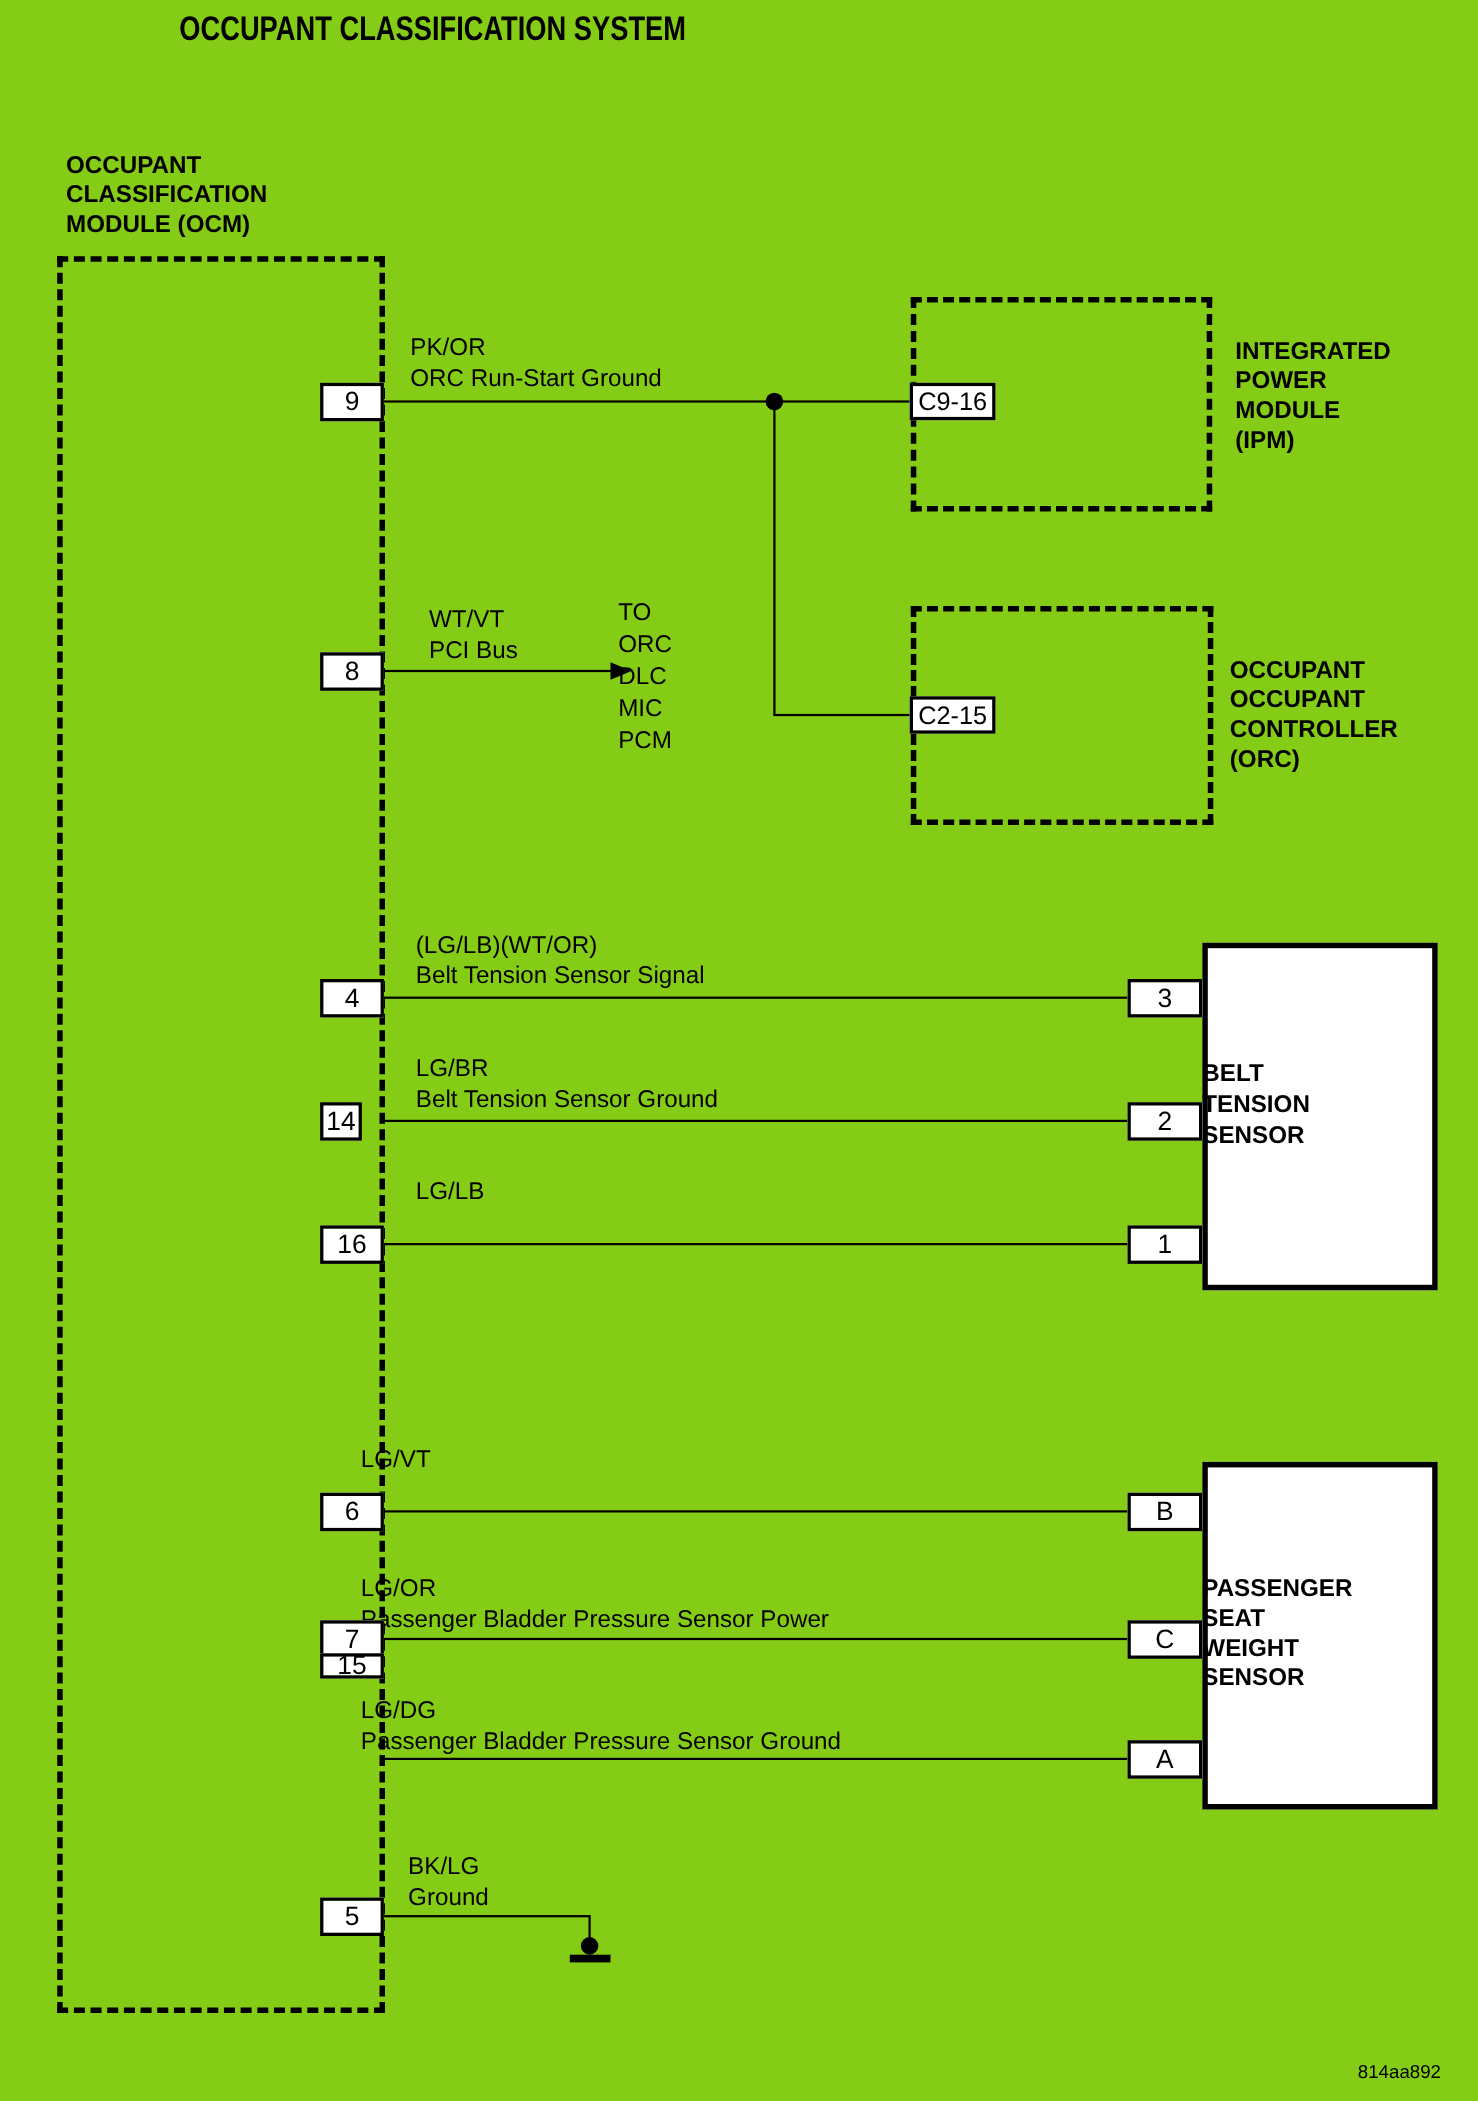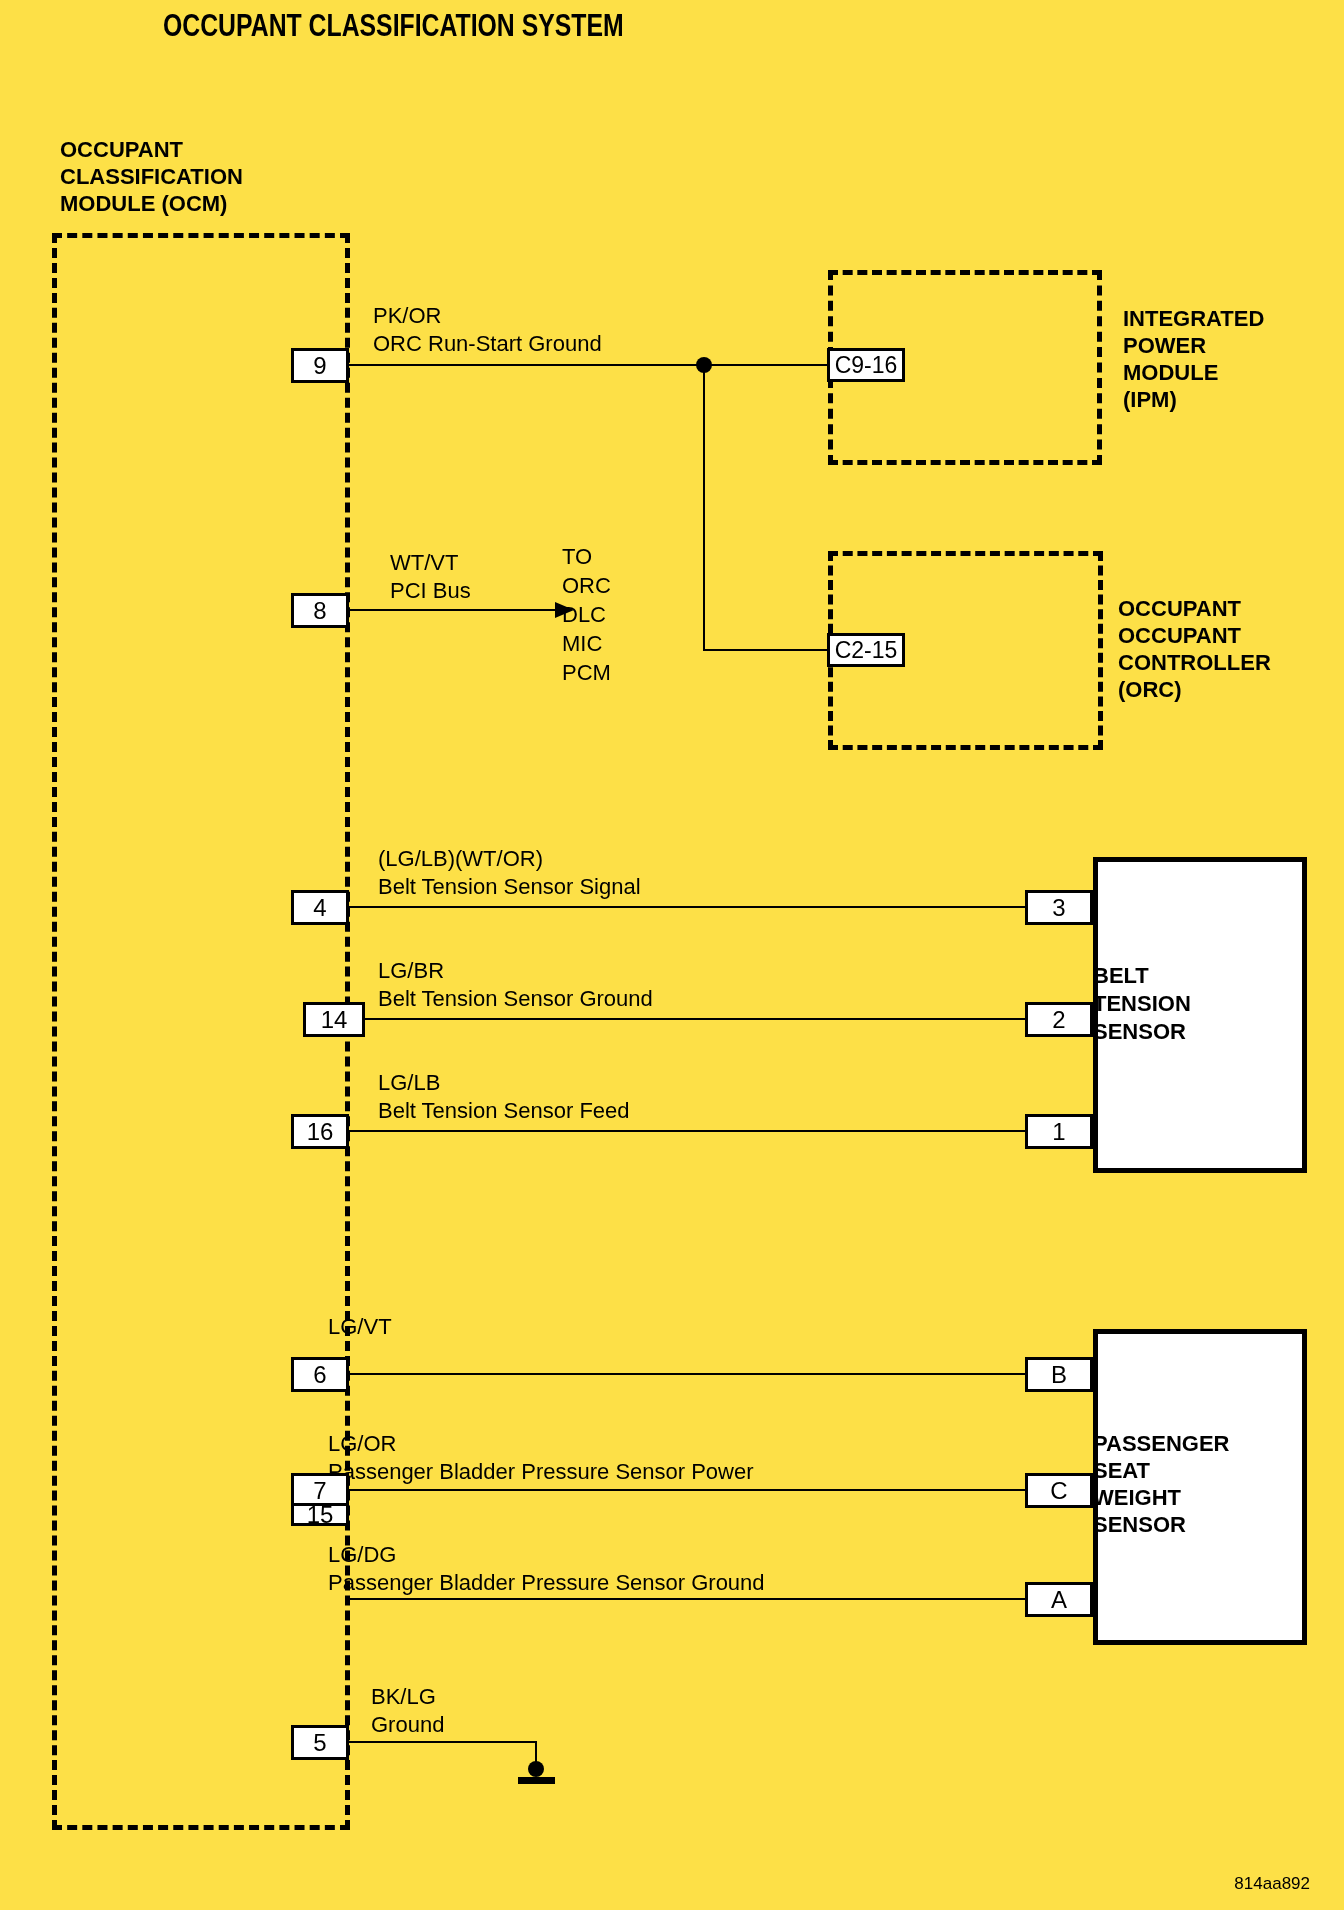--- a/index.html
+++ b/index.html
@@ -1,16 +1,16 @@
 <!DOCTYPE html>
 <html><head>
 <meta charset="utf-8">
 <style>
   html,body{margin:0;padding:0;background:#fff;}
-  .page{position:relative;width:1344px;height:1910px;background:#fde047;color:#000;
+  .page{position:relative;width:1344px;height:1910px;background:#84cc16;color:#000;
         font-family:"Liberation Sans", sans-serif;overflow:hidden;}
   .title{position:absolute;left:163px;top:8px;font-size:31px;font-weight:bold;
          letter-spacing:0px;transform:scaleX(0.80);transform-origin:left top;white-space:nowrap;}
   .box-dashed{position:absolute;border:5px dashed #000;box-sizing:border-box;background:transparent;}
   .box-solid{position:absolute;border:5px solid #000;box-sizing:border-box;background:#fff;}
   .pin{position:absolute;border:3px solid #000;box-sizing:border-box;background:#fff;
        display:flex;align-items:center;justify-content:center;font-size:24px;}
   .conn{position:absolute;border:3px solid #000;box-sizing:border-box;background:#fff;
        display:flex;align-items:center;justify-content:center;font-size:23px;}
   .wire{position:absolute;background:#000;}
@@ -107,42 +107,41 @@
   <div class="lbl" style="left:378px;top:845px;width:400px;">
     <div>(LG/LB)(WT/OR)</div>
     <div>Belt Tension Sensor Signal</div>
   </div>
   <div class="lbl" style="left:378px;top:957px;width:400px;">
     <div>LG/BR</div>
     <div>Belt Tension Sensor Ground</div>
   </div>
   <div class="lbl" style="left:378px;top:1069px;width:400px;">
     <div>LG/LB</div>
-    <div>Belt Tension Sensor Feed</div>
   </div>
   <div class="lbl" style="left:328px;top:1313px;width:500px;">
     <div>LG/VT</div>
   </div>
   <div class="lbl" style="left:328px;top:1430px;width:500px;">
     <div>LG/OR</div>
     <div>Passenger Bladder Pressure Sensor Power</div>
   </div>
   <div class="lbl" style="left:328px;top:1541px;width:500px;">
     <div>LG/DG</div>
     <div>Passenger Bladder Pressure Sensor Ground</div>
   </div>
   <div class="lbl" style="left:371px;top:1683px;width:160px;">
     <div>BK/LG</div>
     <div>Ground</div>
   </div>
 
   <div class="pin" style="left:291px;top:348px;width:58px;height:35px;">9</div>
   <div class="pin" style="left:291px;top:593px;width:58px;height:35px;">8</div>
   <div class="pin" style="left:291px;top:890px;width:58px;height:35px;">4</div>
-  <div class="pin" style="left:291px;top:1002px;width:62px;height:35px;margin-left:12px;">14</div>
+  <div class="pin" style="left:291px;top:1002px;width:38px;height:35px;">14</div>
   <div class="pin" style="left:291px;top:1114px;width:58px;height:35px;">16</div>
   <div class="pin" style="left:291px;top:1357px;width:58px;height:35px;">6</div>
   <div class="pin" style="left:291px;top:1473px;width:58px;height:35px;">7</div>
   <div class="pin" style="left:291px;top:1503px;width:58px;height:23px;">15</div>
   <div class="pin" style="left:291px;top:1725px;width:58px;height:35px;">5</div>
 
   <div class="conn" style="left:827px;top:348px;width:78px;height:34px;">C9-16</div>
   <div class="conn" style="left:827px;top:633px;width:78px;height:34px;">C2-15</div>
 
   <div class="pin" style="left:1025px;top:890px;width:68px;height:35px;">3</div>

